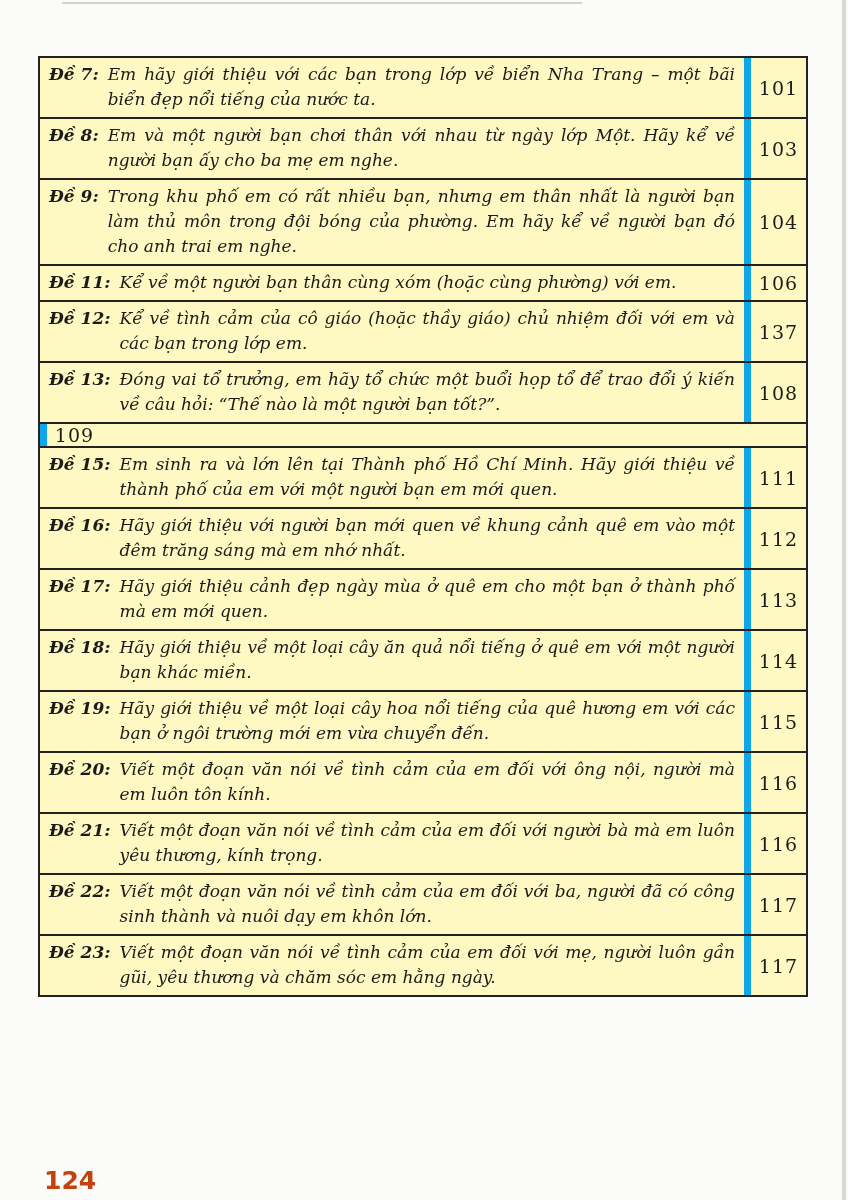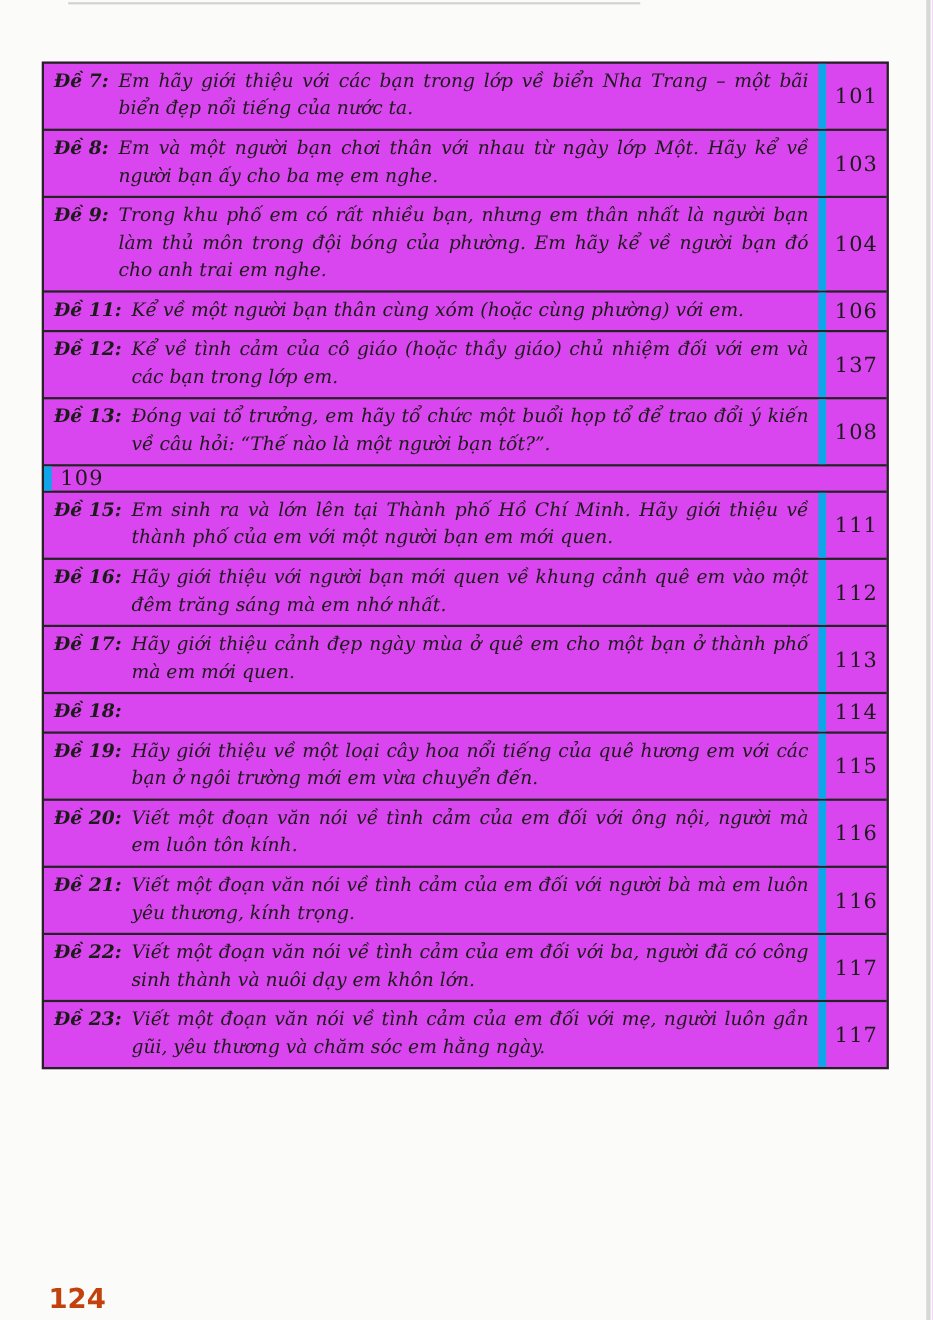--- a/index.html
+++ b/index.html
@@ -19,21 +19,21 @@
   }
   .scan-edge-band {
     position: absolute; left: 842px; top: 0;
     width: 4px; height: 1200px;
     background: #d8d8d4;
   }
   .toc-table {
     position: absolute; left: 38px; top: 56px;
     width: 770px;
     border: 2px solid #232321;
-    background: #d946ef;
+    background: #fef9c3;
   }
   .toc-row { display: flex; border-top: 2px solid #232321; }
   .toc-row:first-child { border-top: none; }
   .cell-text {
     flex: 1 1 auto;
     display: flex;
     align-items: flex-start;
     padding: 4px 9px 5px 9px;
     font-size: 17px;
     line-height: 25px;
@@ -146,20 +146,21 @@
     <div class="cell-text">
       <span class="row-label">Đề 17:</span>
       <span class="row-desc">Hãy giới thiệu cảnh đẹp ngày mùa ở quê em cho một bạn ở thành phố mà em mới quen.</span>
     </div>
     <div class="cell-page">113</div>
   </div>
 
   <div class="toc-row">
     <div class="cell-text">
       <span class="row-label">Đề 18:</span>
+      <span class="row-desc">Hãy giới thiệu về một loại cây ăn quả nổi tiếng ở quê em với một người bạn khác miền.</span>
     </div>
     <div class="cell-page">114</div>
   </div>
 
   <div class="toc-row">
     <div class="cell-text">
       <span class="row-label">Đề 19:</span>
       <span class="row-desc">Hãy giới thiệu về một loại cây hoa nổi tiếng của quê hương em với các bạn ở ngôi trường mới em vừa chuyển đến.</span>
     </div>
     <div class="cell-page">115</div>

